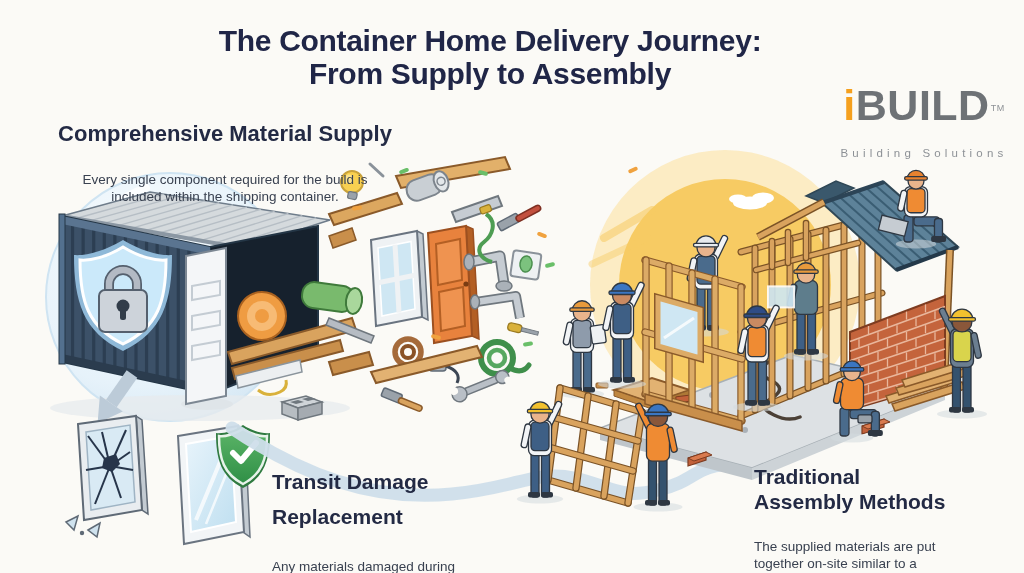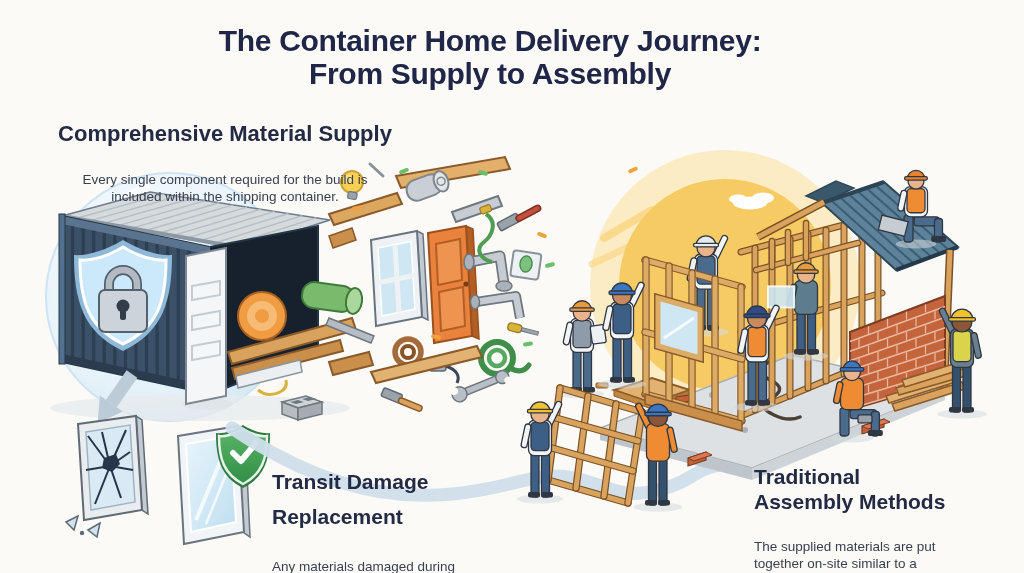--- a/index.html
+++ b/index.html
@@ -600,20 +600,26 @@
           <circle cx="0" cy="-88.23" r="9.69" fill="#8a573a" stroke="#2e3742" stroke-width="1.3"></circle>
           <path d="M -10.709999999999999 -90.23 a 10.709999999999999 10.709999999999999 0 0 1 21.419999999999998 0 z" fill="#3b76c2" stroke="#2e3742" stroke-width="1.3"></path>
           <rect x="-13.209999999999999" y="-92.73" width="26.419999999999998" height="3.5" rx="1.5" fill="#3b76c2" stroke="#2e3742" stroke-width="1.3"></rect>
         </g>
       </g>
 </svg>
 
 <div class="txt title">The Container Home Delivery Journey:
 From Supply to Assembly</div>
 
+<div class="txt logo">
+  <div class="logo-row">
+    <span class="logo-i">i</span><span class="logo-build">BUILD</span><span class="logo-tm">TM</span>
+  </div>
+  <div class="logo-tag">Building Solutions</div>
+</div>
 
 <div class="txt sec sec-supply">
   <h2>Comprehensive Material Supply</h2>
   <p>Every single component required for the build is
 included within the shipping container.</p>
 </div>
 
 
 <div class="txt sec sec-transit">
   <h2>Transit Damage

